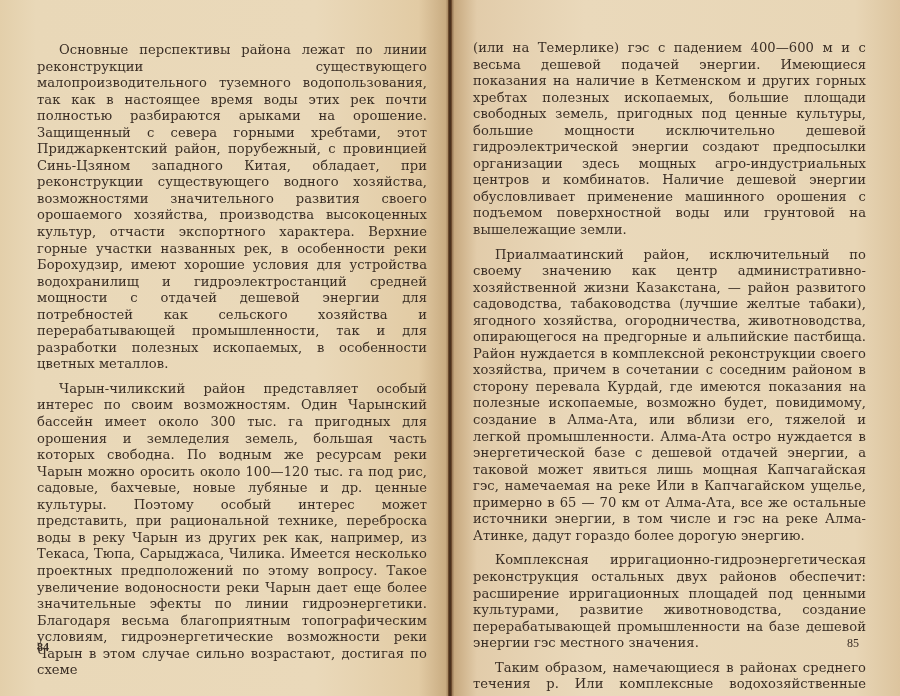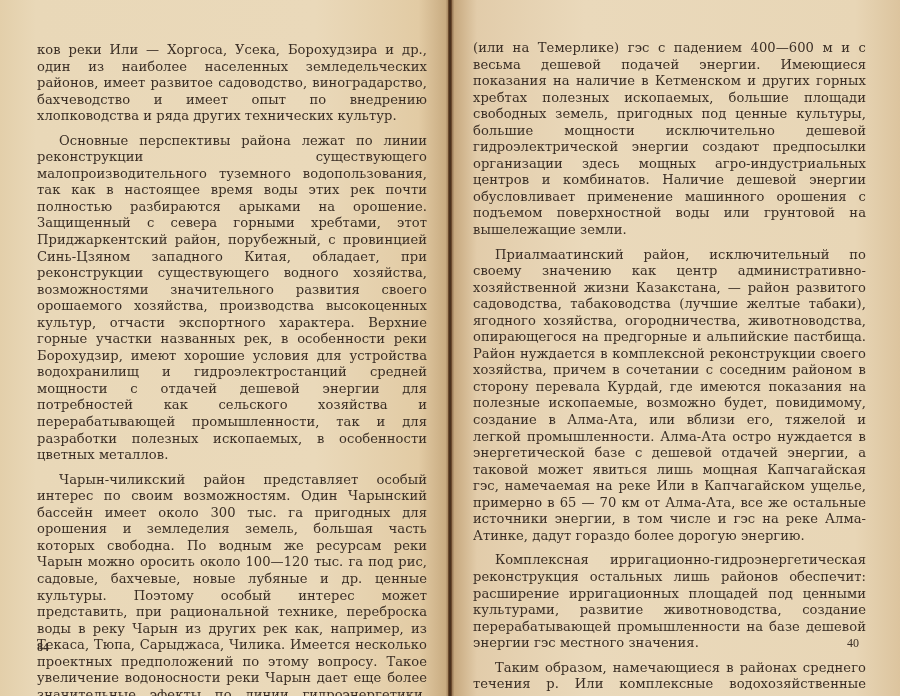--- a/index.html
+++ b/index.html
@@ -47,32 +47,31 @@
   .left .pagenum { left: 37px; top: 640px; }
   .right .pagenum { left: 397px; top: 636px; font-weight: normal; }
 </style>
 </head>
 <body>
 
 <div class="spread">
 
   <div class="page left">
     <div class="text">
-      <p>ков реки Или — Хоргоса, Усека, Борохудзира и др., один из наиболее населенных земледельческих районов, имеет развитое садоводство, виноградарство, бахчеводство и имеет опыт по внедрению хлопководства и ряда других технических культур.</p>
       <p class="indent gap">Основные перспективы района лежат по линии реконструкции существующего малопроизводительного туземного водопользования, так как в настоящее время воды этих рек почти полностью разбираются арыками на орошение. Защищенный с севера горными хребтами, этот Приджаркентский район, порубежный, с провинцией Синь-Цзяном западного Китая, обладает, при реконструкции существующего водного хозяйства, возможностями значительного развития своего орошаемого хозяйства, производства высокоценных культур, отчасти экспортного характера. Верхние горные участки названных рек, в особенности реки Борохудзир, имеют хорошие условия для устройства водохранилищ и гидроэлектростанций средней мощности с отдачей дешевой энергии для потребностей как сельского хозяйства и перерабатывающей промышленности, так и для разработки полезных ископаемых, в особенности цветных металлов.</p>
       <p class="indent gap"><span>Чарын-чиликский район представляет особый интерес по своим возможностям. Один Чарынский бассейн имеет около 300 тыс. га пригодных для орошения и земледелия земель, большая часть которых свободна. По водным же ресурсам реки Чарын можно оросить около 100—120 тыс. га под рис, садовые, бахчевые, новые лубяные и др. ценные культуры. Поэтому особый интерес может представить, при рациональной технике, переброска воды в реку Чарын из других рек как, например, из Текаса, Тюпа, Сарыджаса, Чилика. Имеется несколько проектных предположений по этому вопросу. Такое увеличение водоносности реки Чарын дает еще более значительные эфекты по линии гидроэнергетики. Благодаря весьма благоприятным топографическим условиям, гидроэнергетические возможности реки Чарын в этом случае сильно возрастают, достигая по схеме</span>  </p>
     </div>
     <div class="pagenum">84</div>
   </div>
 
   <div class="spine"></div>
 
   <div class="page right">
     <div class="text">
       <p>(или на Темерлике) гэс с падением 400—600 м и с весьма дешевой подачей энергии. Имеющиеся показания на наличие в Кетменском и других горных хребтах полезных ископаемых, большие площади свободных земель, пригодных под ценные культуры, большие мощности исключительно дешевой гидроэлектрической энергии создают предпосылки организации здесь мощных агро-индустриальных центров и комбинатов. Наличие дешевой энергии обусловливает применение машинного орошения с подъемом поверхностной воды или грунтовой на вышележащие земли.</p>
       <p class="indent gap">Приалмаатинский район, исключительный по своему значению как центр административно-хозяйственной жизни Казакстана, — район развитого садоводства, табаководства (лучшие желтые табаки), ягодного хозяйства, огородничества, животноводства, опирающегося на предгорные и альпийские пастбища. Район нуждается в комплексной реконструкции своего хозяйства, причем в сочетании с соседним районом в сторону перевала Курдай, где имеются показания на полезные ископаемые, возможно будет, повидимому, создание в Алма-Ата, или вблизи его, тяжелой и легкой промышленности. Алма-Ата остро нуждается в энергетической базе с дешевой отдачей энергии, а таковой может явиться лишь мощная Капчагайская гэс, намечаемая на реке Или в Капчагайском ущелье, примерно в 65 — 70 км от Алма-Ата, все же остальные источники энергии, в том числе и гэс на реке Алма-Атинке, дадут гораздо более дорогую энергию.</p>
-      <p class="indent gap">Комплексная ирригационно-гидроэнергетическая реконструкция остальных лишь районов обеспечит: расширение ирригационных площадей под ценными культурами, развитие животноводства, создание перерабатывающей промышленности на базе дешевой энергии гэс местного значения.</p>
+      <p class="indent gap">Комплексная ирригационно-гидроэнергетическая реконструкция остальных двух районов обеспечит: расширение ирригационных площадей под ценными культурами, развитие животноводства, создание перерабатывающей промышленности на базе дешевой энергии гэс местного значения.</p>
       <p class="indent gap">Таким образом, намечающиеся в районах среднего течения р. Или комплексные водохозяйственные мероприятия, в основном сводятся к реконструкции существующих туземных ирригационных систем (арыков) и превращению их в управляемые инженерного типа системы, к постройке новых ирригационных систем для освоения свободных земельных массивов и к устройству водохранилища для регулирования стоков рек и постройке гидроэлектрических станций, что даст в результате, кроме орошения, развитие как легкой, так и тяжелой промышленности (перерабаты-</p>
     </div>
-    <div class="pagenum">40</div>
+    <div class="pagenum">85</div>
   </div>
 
 </div>
 
 </body></html>

